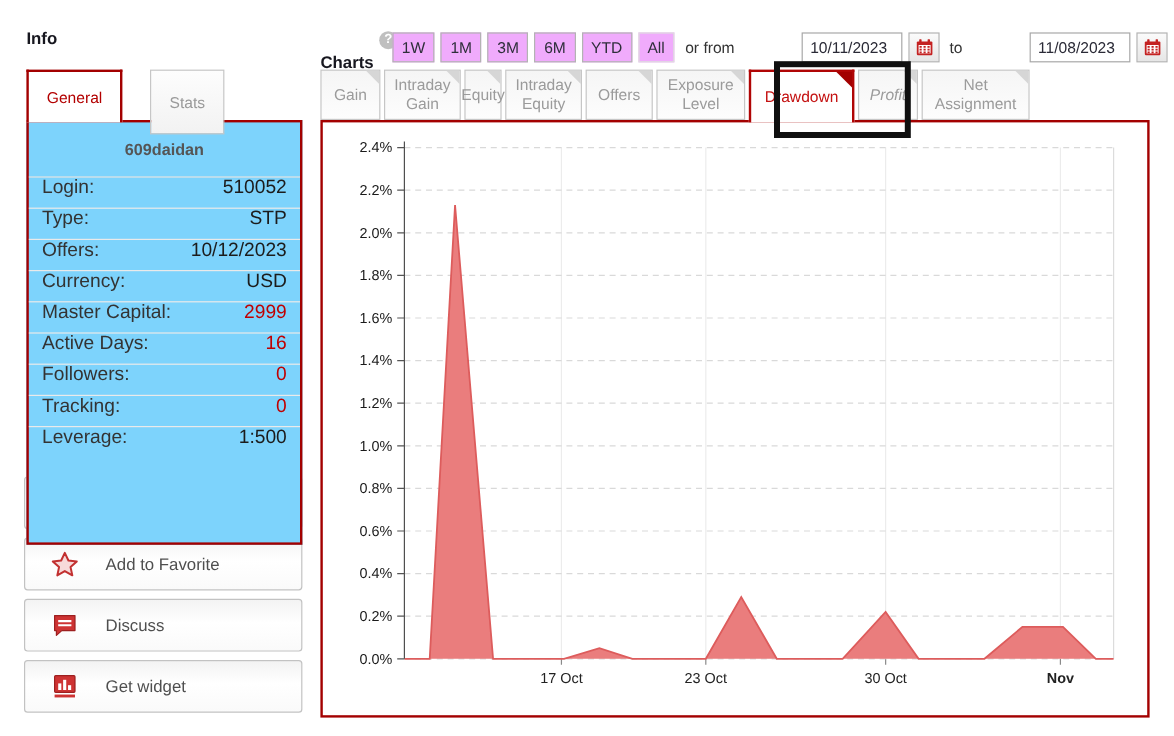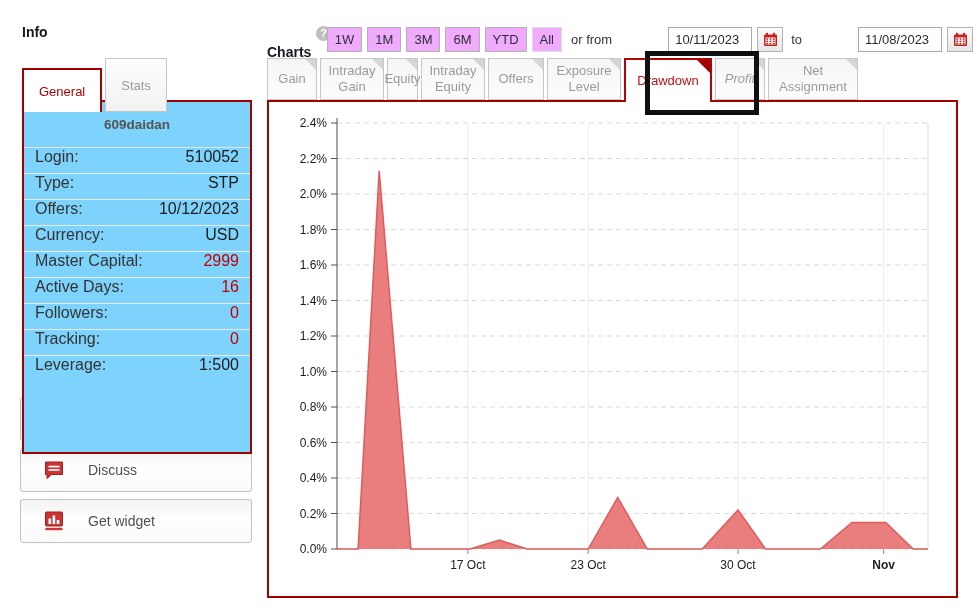--- a/index.html
+++ b/index.html
@@ -6,21 +6,21 @@
   html,body { width:978px; height:613px; }
   body { position:relative; background:#fff; font-family:"Liberation Sans", sans-serif; overflow:hidden; }
 
   .section-heading { position:absolute; font-weight:bold; font-size:14px; color:#17171f; }
   #info-heading { left:22px; top:24px; }
   #charts-heading { left:267px; top:24px;margin-top:20px; }
   .help-icon { position:absolute; left:316px; top:26px; width:15px; height:15px; border-radius:50%;
     background:#bfbfbf; color:#fff; font-size:11px; font-weight:bold; text-align:center; line-height:15px; }
 
   
-  .info-tabs { position:absolute; left:22px; top:58px; display:flex; align-items:flex-end; z-index:2; }
+  .info-tabs { position:absolute; left:22px; top:58px; display:flex; align-items:flex-start; z-index:2;gap:20px; }
   .info-tab { box-sizing:border-box; height:54px; display:flex; align-items:center; padding:0 15px;
     font-size:13px; color:#9a9a9a; border:1px solid #c6c6c6; background:linear-gradient(#fdfdfd,#f2f2f2);
     margin-left:3px; cursor:pointer; }
   .info-tab.selected { height:44px; border:2px solid #a30000; border-bottom:none; background:#fff;
     color:#b30000; margin-left:0; }
 
   .info-box { position:absolute; left:22px; top:100px; width:230px; height:354px; box-sizing:border-box;
     border:2px solid #a30000; background:#7dd3fc; z-index:1; }
   .account-name { height:45px; line-height:45px; text-align:center; font-weight:bold; font-size:13.5px;
     color:#555; border-bottom:1px solid #e3e3e3; }
@@ -122,20 +122,28 @@
 </div>
 
 <div class="actions" id="action-buttons">
     <div class="action-button">
       <span class="icon">
         <svg width="24" height="24" viewBox="0 0 24 24">
           <path d="M8.7 3.8h6.6v4.9h4.9v6.6h-4.9v4.9H8.7v-4.9H3.8V8.7h4.9z" fill="#d64040" stroke="#a82222" stroke-width="1.4" stroke-linejoin="round"></path>
         </svg>
       </span>
       <span>Join</span>
+    </div>
+    <div class="action-button">
+      <span class="icon">
+        <svg width="26" height="25" viewBox="0 0 24 24">
+          <path d="M12 2.6l2.9 6.1 6.7.8-5 4.5 1.4 6.6-6-3.4-6 3.4 1.4-6.6-5-4.5 6.7-.8z" fill="#f7dada" stroke="#c23131" stroke-width="1.6" stroke-linejoin="round"></path>
+        </svg>
+      </span>
+      <span>Add to Favorite</span>
     </div>
     <div class="action-button">
       <span class="icon">
         <svg width="24" height="24" viewBox="0 0 24 24">
           <path d="M3.5 4h17v12.5H9.5l-4.5 4v-4h-1.5z" fill="#ce3333" stroke="#9d2020" stroke-width="1" stroke-linejoin="round"></path>
           <line x1="6.5" y1="8.6" x2="17.5" y2="8.6" stroke="#fff" stroke-width="1.7"></line>
           <line x1="6.5" y1="12" x2="17.5" y2="12" stroke="#fff" stroke-width="1.7"></line>
         </svg>
       </span>
       <span>Discuss</span>

